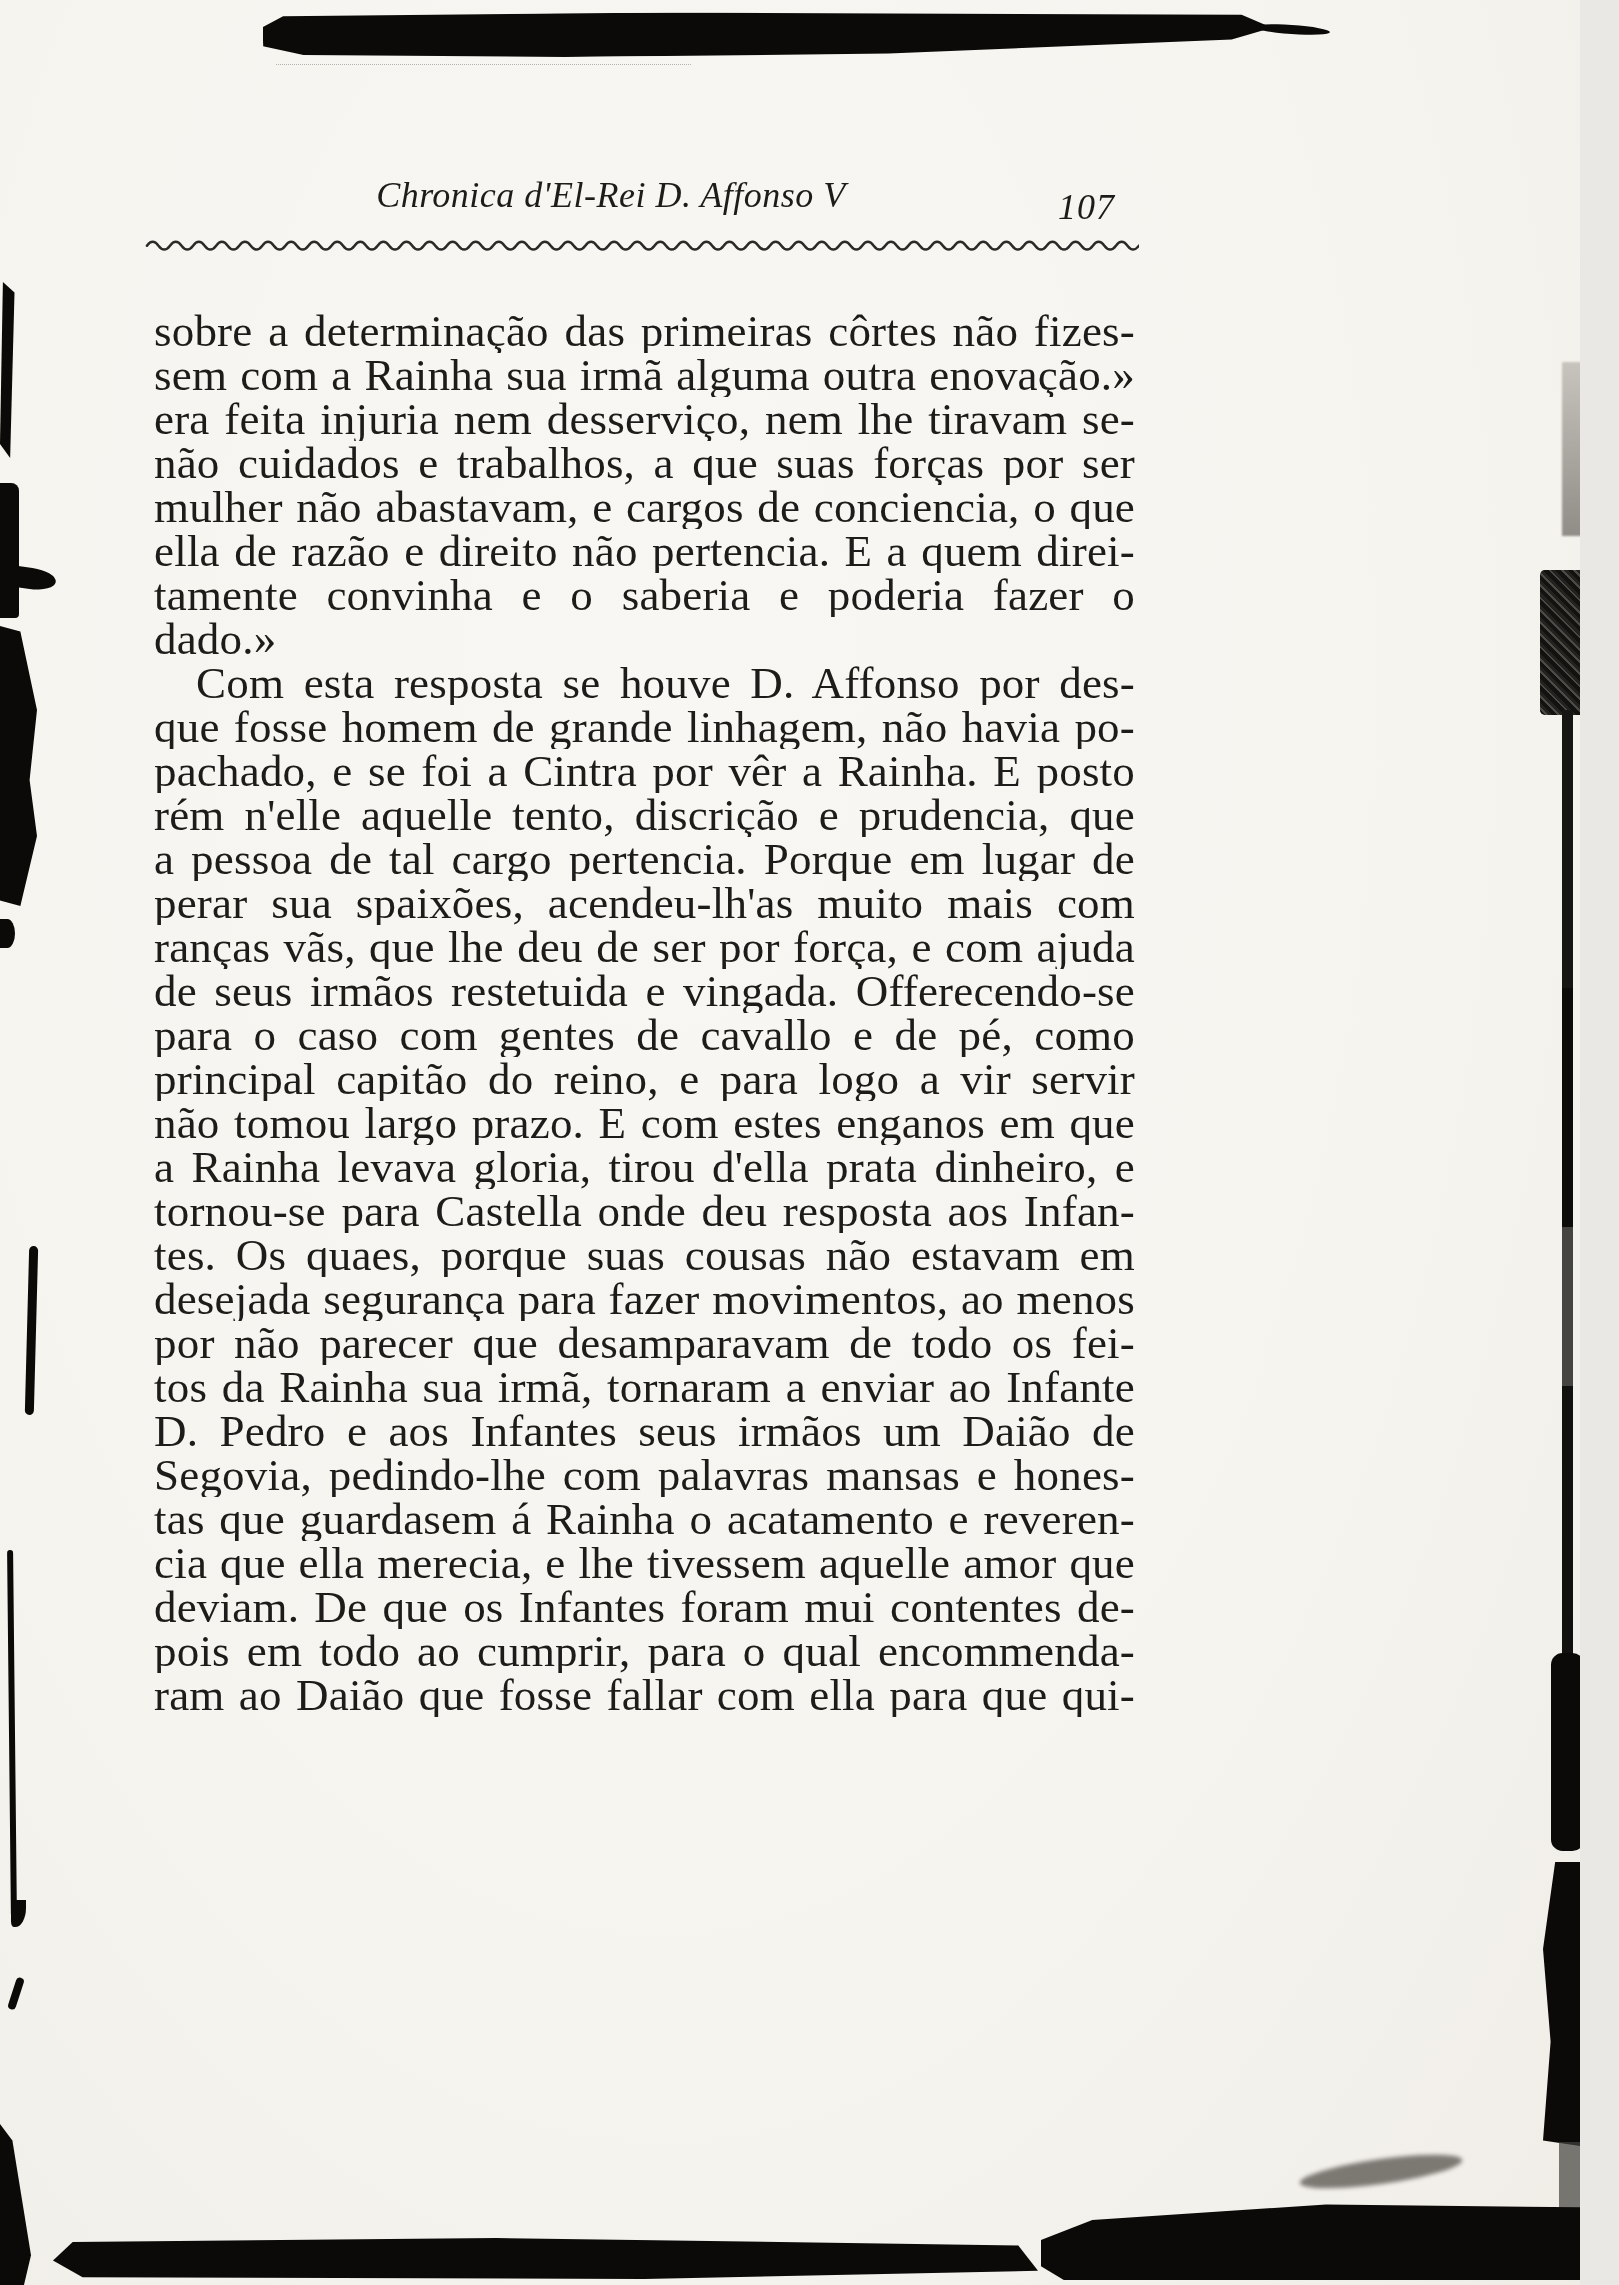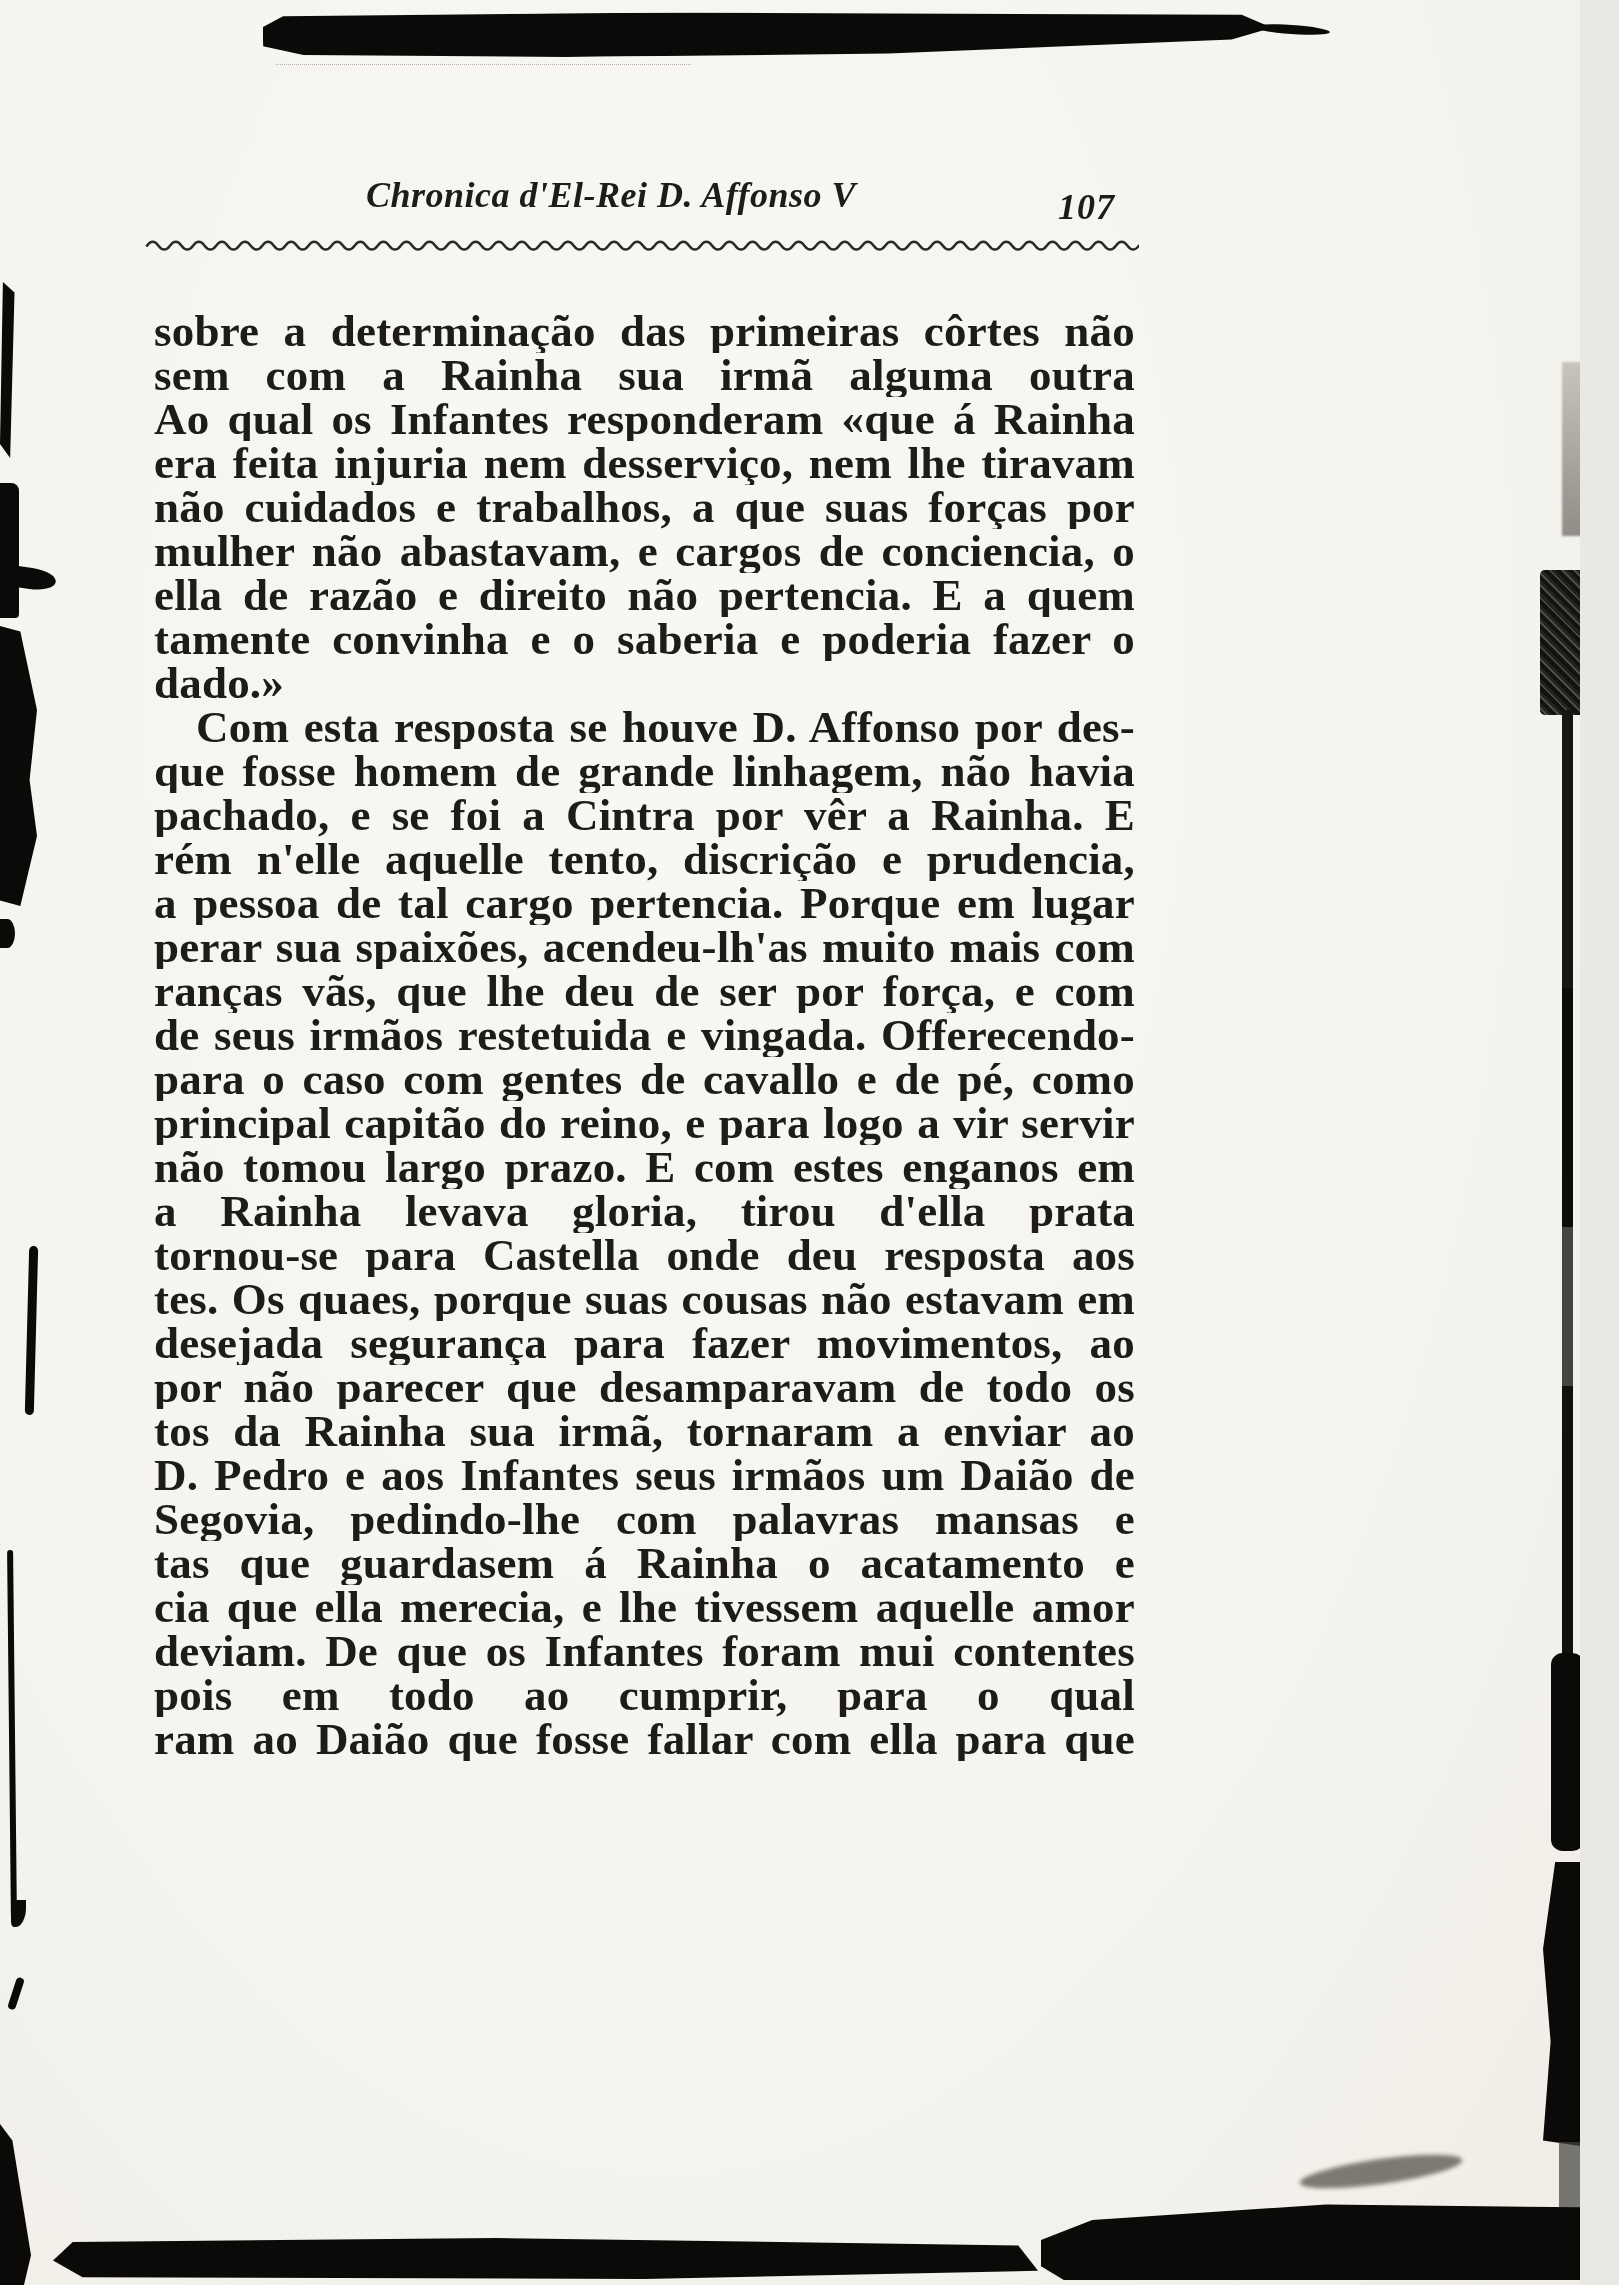--- a/index.html
+++ b/index.html
@@ -8,21 +8,20 @@
     --artifact:#0b0a08;
   }
   html,body{margin:0;padding:0;background:#e9e8e4;}
   .page{
     position:relative;
     width:1580px;height:2285px;
     background:radial-gradient(ellipse at 42% 30%, #f8f7f3 0%, var(--paper) 60%, #efede6 100%);
     overflow:hidden;
     font-family:"Liberation Serif", serif;
     color:var(--ink);
-    font-weight:bold;
   }
 
   
   .header{position:absolute;left:154px;top:174px;width:981px;height:52px;}
   .running-title{
     position:absolute;left:457px;transform:translateX(-50%);
     font-style:italic;font-size:36px;white-space:nowrap;letter-spacing:0.5px;
   }
   .page-number{
     position:absolute;right:20px;top:12px;
@@ -117,21 +116,20 @@
     <span class="page-number">107</span>
   </div>
 
   <svg class="squiggle" viewBox="0 0 1034 20">
     <path id="squiggle-path" d="M2 10 q 6 -8 12 0 t 12 0 t 12 0 t 12 0 t 12 0 t 12 0 t 12 0 t 12 0 t 12 0 t 12 0 t 12 0 t 12 0 t 12 0 t 12 0 t 12 0 t 12 0 t 12 0 t 12 0 t 12 0 t 12 0 t 12 0 t 12 0 t 12 0 t 12 0 t 12 0 t 12 0 t 12 0 t 12 0 t 12 0 t 12 0 t 12 0 t 12 0 t 12 0 t 12 0 t 12 0 t 12 0 t 12 0 t 12 0 t 12 0 t 12 0 t 12 0 t 12 0 t 12 0 t 12 0 t 12 0 t 12 0 t 12 0 t 12 0 t 12 0 t 12 0 t 12 0 t 12 0 t 12 0 t 12 0 t 12 0 t 12 0 t 12 0 t 12 0 t 12 0 t 12 0 t 12 0 t 12 0 t 12 0 t 12 0 t 12 0 t 12 0 t 12 0 t 12 0 t 12 0 t 12 0 t 12 0 t 12 0 t 12 0 t 12 0 t 12 0 t 12 0 t 12 0 t 12 0 t 12 0 t 12 0 t 12 0 t 12 0 t 12 0 t 12 0 t 12 0 t 12 0" fill="none" stroke="#2a2a28" stroke-width="2.6" stroke-linecap="round"></path>
   </svg>
 
   <div class="body-text">
       <div class="line">sobre a determinação das primeiras côrtes não fizes-</div>
       <div class="line">sem com a Rainha sua irmã alguma outra enovação.»</div>
-      <div class="line">Ao qual os Infantes responderam «que á Rainha não</div>
       <div class="line">era feita injuria nem desserviço, nem lhe tiravam se-</div>
       <div class="line">não cuidados e trabalhos, a que suas forças por ser</div>
       <div class="line">mulher não abastavam, e cargos de conciencia, o que</div>
       <div class="line">ella de razão e direito não pertencia. E a quem direi-</div>
       <div class="line">tamente convinha e o saberia e poderia fazer o tinham</div>
       <div class="line lastline">dado.»</div>
       <div class="line indent">Com esta resposta se houve D. Affonso por des-</div>
       <div class="line">que fosse homem de grande linhagem, não havia po-</div>
       <div class="line">pachado, e se foi a Cintra por vêr a Rainha. E posto</div>
       <div class="line">rém n'elle aquelle tento, discrição e prudencia, que</div>

